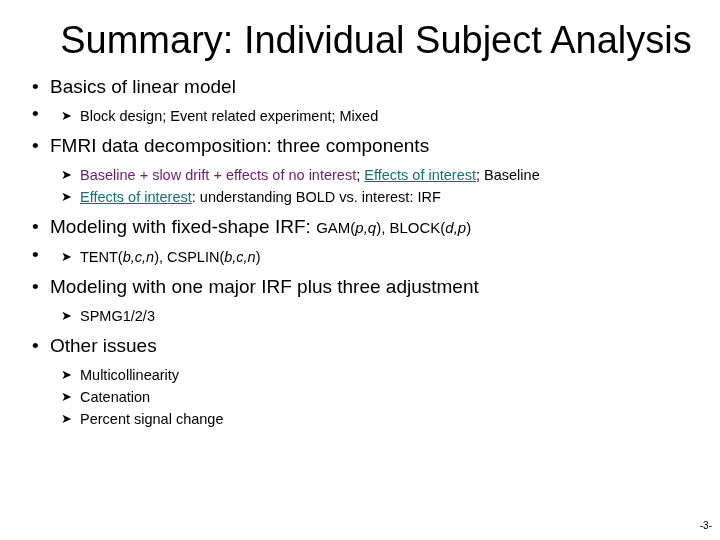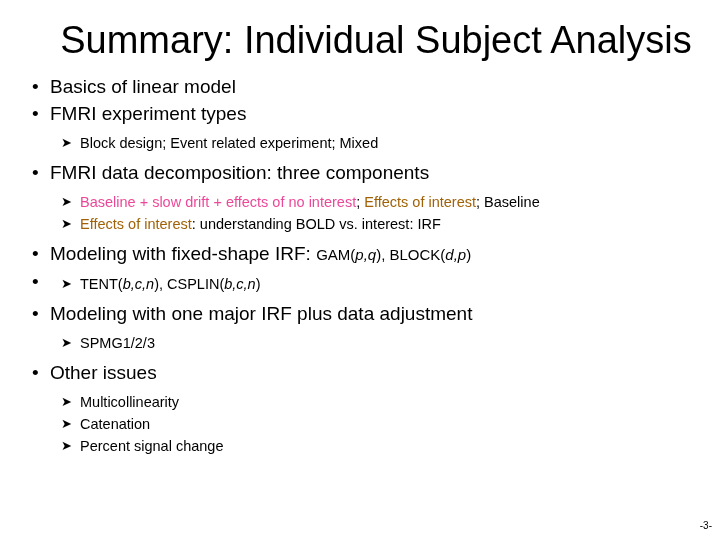--- a/index.html
+++ b/index.html
@@ -80,22 +80,22 @@
     font-size: 13px;
     line-height: 22px;
     font-family: "DejaVu Sans", sans-serif;
     color: #000000;
   }
 
   
   .gap-sm { height: 5px; }
 
   
-  .blue  { color: #ec4899; }
-  .red   { color: #a16207; }
+  .blue  { color: #701a75; }
+  .red   { color: #0f766e; text-decoration: underline; }
   .black { color: #000000; }
   .ital  { font-style: italic; }
   .small-code { font-size: 15px; }
 
   
   .page-number {
     position: absolute;
     right: 8px;
     bottom: 8px;
     font-size: 10px;
@@ -112,21 +112,20 @@
 
   <div class="body-area">
 
     <div class="l1">
       <span class="bullet">•</span>
       <span>Basics of linear model</span>
     </div>
 
     <div class="l1">
       <span class="bullet">•</span>
-      <span>FMRI experiment types</span>
     </div>
 
     <div class="gap-sm"></div>
 
     <div class="l2">
       <span class="bullet">➤</span>
       <span>Block design; Event related experiment; Mixed</span>
     </div>
 
     <div class="gap-sm"></div>
@@ -163,21 +162,21 @@
 
     <div class="l2">
       <span class="bullet">➤</span>
       <span>TENT(</span><span class="ital">b,c,n</span><span>), CSPLIN(</span><span class="ital">b,c,n</span><span>)</span>
     </div>
 
     <div class="gap-sm"></div>
 
     <div class="l1">
       <span class="bullet">•</span>
-      <span>Modeling with one major IRF plus data adjustment</span>
+      <span>Modeling with one major IRF plus three adjustment</span>
     </div>
 
     <div class="gap-sm"></div>
 
     <div class="l2">
       <span class="bullet">➤</span>
       <span>SPMG1/2/3</span>
     </div>
 
     <div class="gap-sm"></div>

